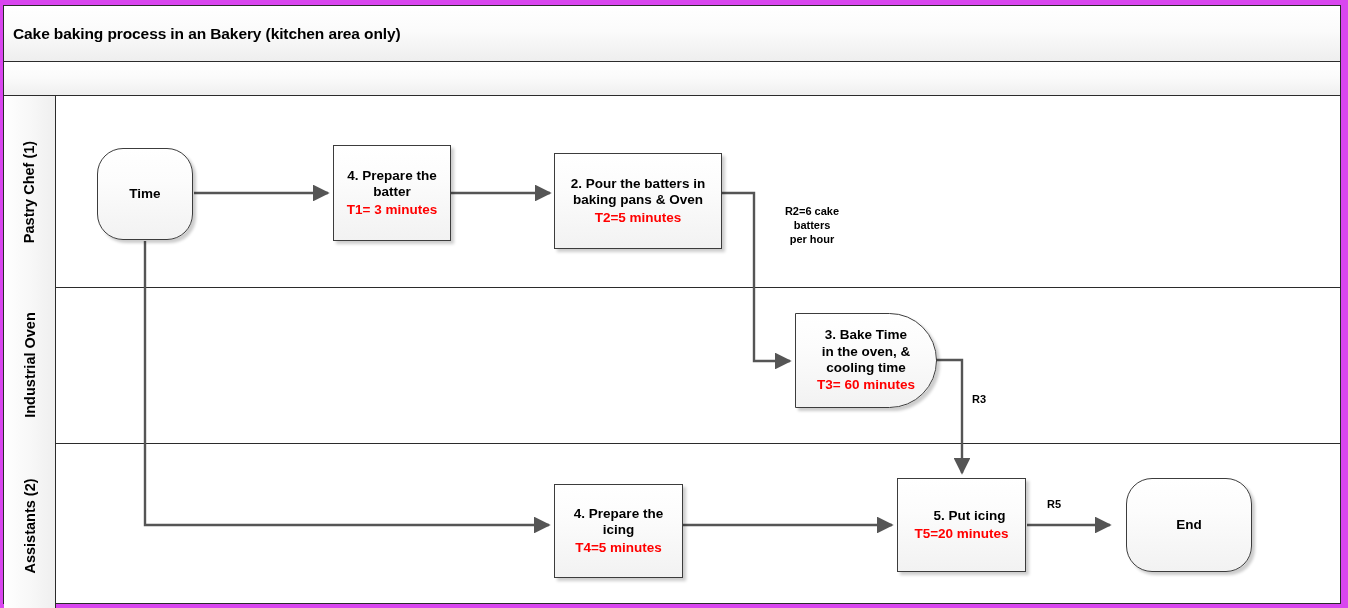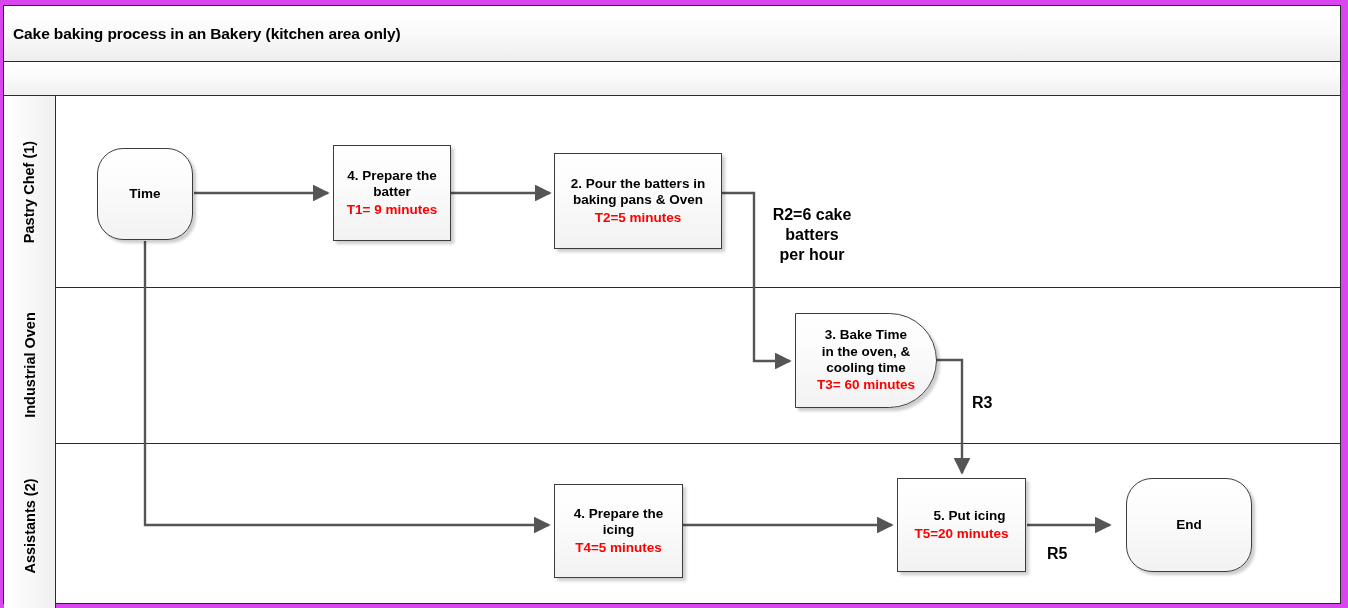--- a/index.html
+++ b/index.html
@@ -146,21 +146,21 @@
     border-radius: 26px / 26px;
   }
   .terminator .ttl { font-size: 13.5px; }
   .delay {
     border-radius: 0 48px 48px 0;
   }
 
   
   .edge-label {
     position: absolute;
-    font-size: 16px;
+    font-size: 11px;
     font-weight: bold;
     color: #000000;
     line-height: 1.25;
     text-align: center;
     white-space: pre-line;
   }
 </style>
 </head>
 <body>
 
@@ -223,21 +223,21 @@
     </g>
   </svg>
 
   <div class="node terminator" style="left:97px; top:148px; width:96px; height:92px;">
     <div class="ttl" style="white-space: pre-line;">Time</div>
   </div>
 
   <div class="node" style="left:333px; top:145px; width:118px; height:96px;">
     <div class="ttl" style="white-space: pre-line;">4. Prepare the
 batter</div>
-    <div class="metric">T1= 9 minutes</div>
+    <div class="metric">T1= 3 minutes</div>
   </div>
 
   <div class="node" style="left:554px; top:153px; width:168px; height:96px;">
     <div class="ttl" style="white-space: pre-line;">2. Pour the batters in
 baking pans &amp; Oven</div>
     <div class="metric">T2=5 minutes</div>
   </div>
 
   <div class="node delay" style="left:795px; top:313px; width:142px; height:95px;">
     <div class="ttl" style="white-space: pre-line; text-align: center;">3. Bake Time
@@ -260,15 +260,15 @@
   <div class="node terminator" style="left:1114px; top:478px; width:126px; height:94px;margin-left:12px;">
     <div class="ttl" style="white-space: pre-line;">End</div>
   </div>
 
   <div class="edge-label" style="left: 757px; top: 205px; width: 110px; white-space: pre-line;">R2=6 cake
 batters
 per hour</div>
 
   <div class="edge-label" style="left: 972px; top: 393px; width: 40px; text-align: left; white-space: pre-line;">R3</div>
 
-  <div class="edge-label" style="left: 1047px; top: 498px; width: 40px; text-align: left; white-space: pre-line; margin-top: 46px;">R5</div>
+  <div class="edge-label" style="left: 1047px; top: 498px; width: 40px; text-align: left; white-space: pre-line;">R5</div>
 
 </div>
 
 </body></html>

